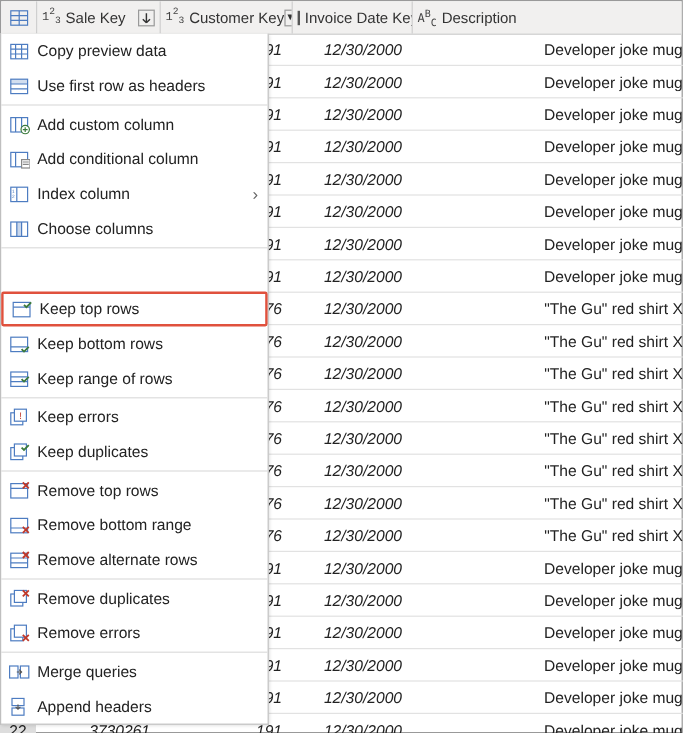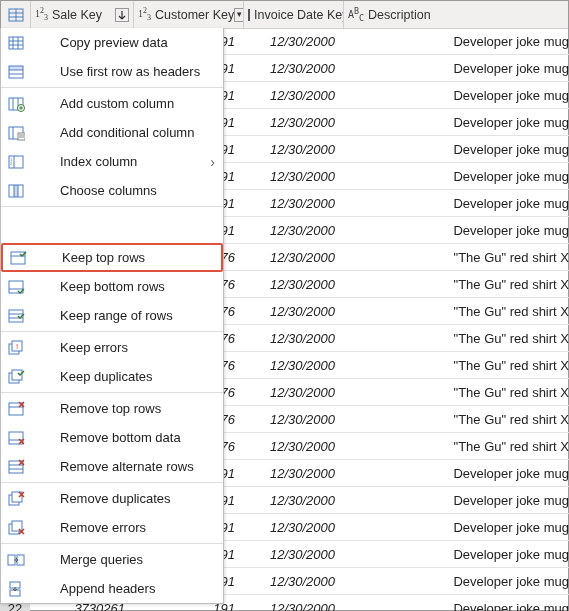--- a/index.html
+++ b/index.html
@@ -7,21 +7,21 @@
   body { width:569px; height:611px; overflow:hidden; background:#fff; border:1px solid #999; }
 
   
   .hdr { display:flex; height:28px; background:#f1f0ef; border-bottom:1px solid #cfcfcf; }
   .hcell { display:flex; align-items:center; height:100%; border-right:1px solid #cfcfcf; padding:0 4px; font-size:12.5px; color:#333; overflow:hidden; white-space:nowrap; }
   .hc0 { width:30px; justify-content:center; }
   .hc1 { width:103px; }
   .hc2 { width:110px; }
   .hc3 { width:100px; }
   .hc4 { flex:1; border-right:none; }
-  .type-ic { font-size:10px; color:#444; margin-right:4px; font-family:Liberation Serif, serif; }
+  .type-ic { font-size:10px; color:#444; margin-right:4px; font-family:Liberation Mono, monospace; }
   .type-ic sup, .type-ic sub { font-size:8px; }
   .date-ic { display:inline-block; width:13px; height:12px; border:1px solid #555; position:relative; margin-right:4px; }
   .date-ic::before { content:""; position:absolute; top:3px; left:0; right:0; height:1px; background:#555; }
   .abc-ic { font-size:10px; font-family:Consolas,monospace; color:#444; margin-right:4px;text-align:center; }
   .drop { margin-left:auto; width:14px; height:14px; border:0.5px solid #999; display:flex; align-items:center; justify-content:center; font-size:8px; color:#333;}
   .sortbtn { margin-left:auto; width:14px; height:14px; border:0.5px solid #999; display:flex; align-items:center; justify-content:center; }
   .sortbtn svg { width:10px; height:10px; }
 
   
   .grid { position:absolute; top:28px; left:0; right:0; bottom:0; }
@@ -29,21 +29,21 @@
   .c0 { width:30px; text-align:center; font-style:normal;}
   .c1 { width:103px; text-align:right; padding-right:8px;}
   .c2 { width:110px; text-align:right; padding-right:8px;}
   .c3 { width:100px; text-align:right; padding-right:8px;}
   .c4 { flex:1; text-align:right; padding-left:4px; font-style:normal; overflow:hidden; white-space:nowrap;margin-left:16px;}
   .row.sel .c0 { background:#ddd; }
 
   
   .menu { position:absolute; top:28px; left:0; width:224px; background:#fff; border:1px solid #bfbfbf; box-shadow:1px 1px 3px rgba(0,0,0,0.15); border-top:none; z-index:10; }
   .msep { height:0; border-top:1px solid #ddd; margin:1px 0; }
-  .mitem { display:flex; align-items:center; height:29px; padding:0 8px 0 4px; cursor:default;gap:29px; }
+  .mitem { display:flex; align-items:center; height:29px; padding:0 8px 0 4px; cursor:default; }
   .mic { width:22px; height:18px; display:flex; align-items:center; justify-content:center; margin-right:4px; }
   .mic svg { width:18px; height:16px; }
   .mlbl { flex:1; white-space:nowrap; }
   .sub { margin-left:auto; color:#666; font-size:14px;}
   .highlight { border:2px solid #e0513d; border-radius:2px;margin-top:36px; }
 </style>
 </head>
 <body>
 
 <div class="hdr">
@@ -338,21 +338,21 @@
         </svg>
       </span>
       <span class="mlbl">Remove top rows</span>
     </div>
     <div class="mitem">
       <span class="mic">
         <svg viewBox="0 0 18 16">
           <use href="#i-rembot"></use>
         </svg>
       </span>
-      <span class="mlbl">Remove bottom data</span>
+      <span class="mlbl">Remove bottom range</span>
     </div>
     <div class="mitem">
       <span class="mic">
         <svg viewBox="0 0 18 16">
           <use href="#i-remalt"></use>
         </svg>
       </span>
       <span class="mlbl">Remove alternate rows</span>
     </div>
     <div class="msep"></div>

